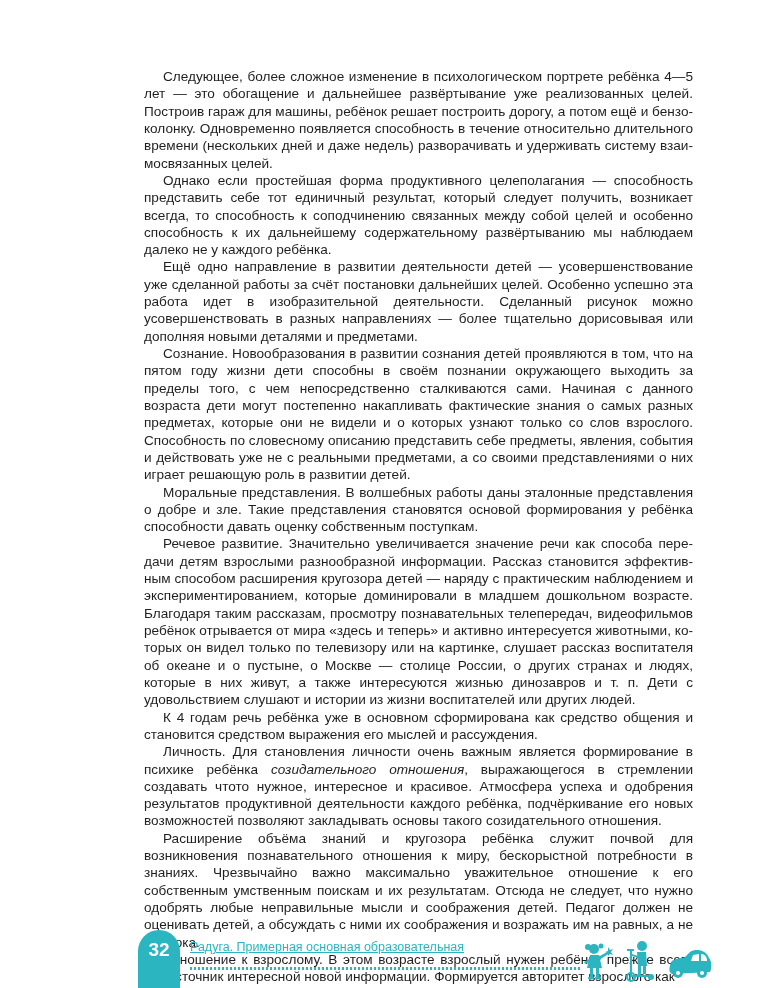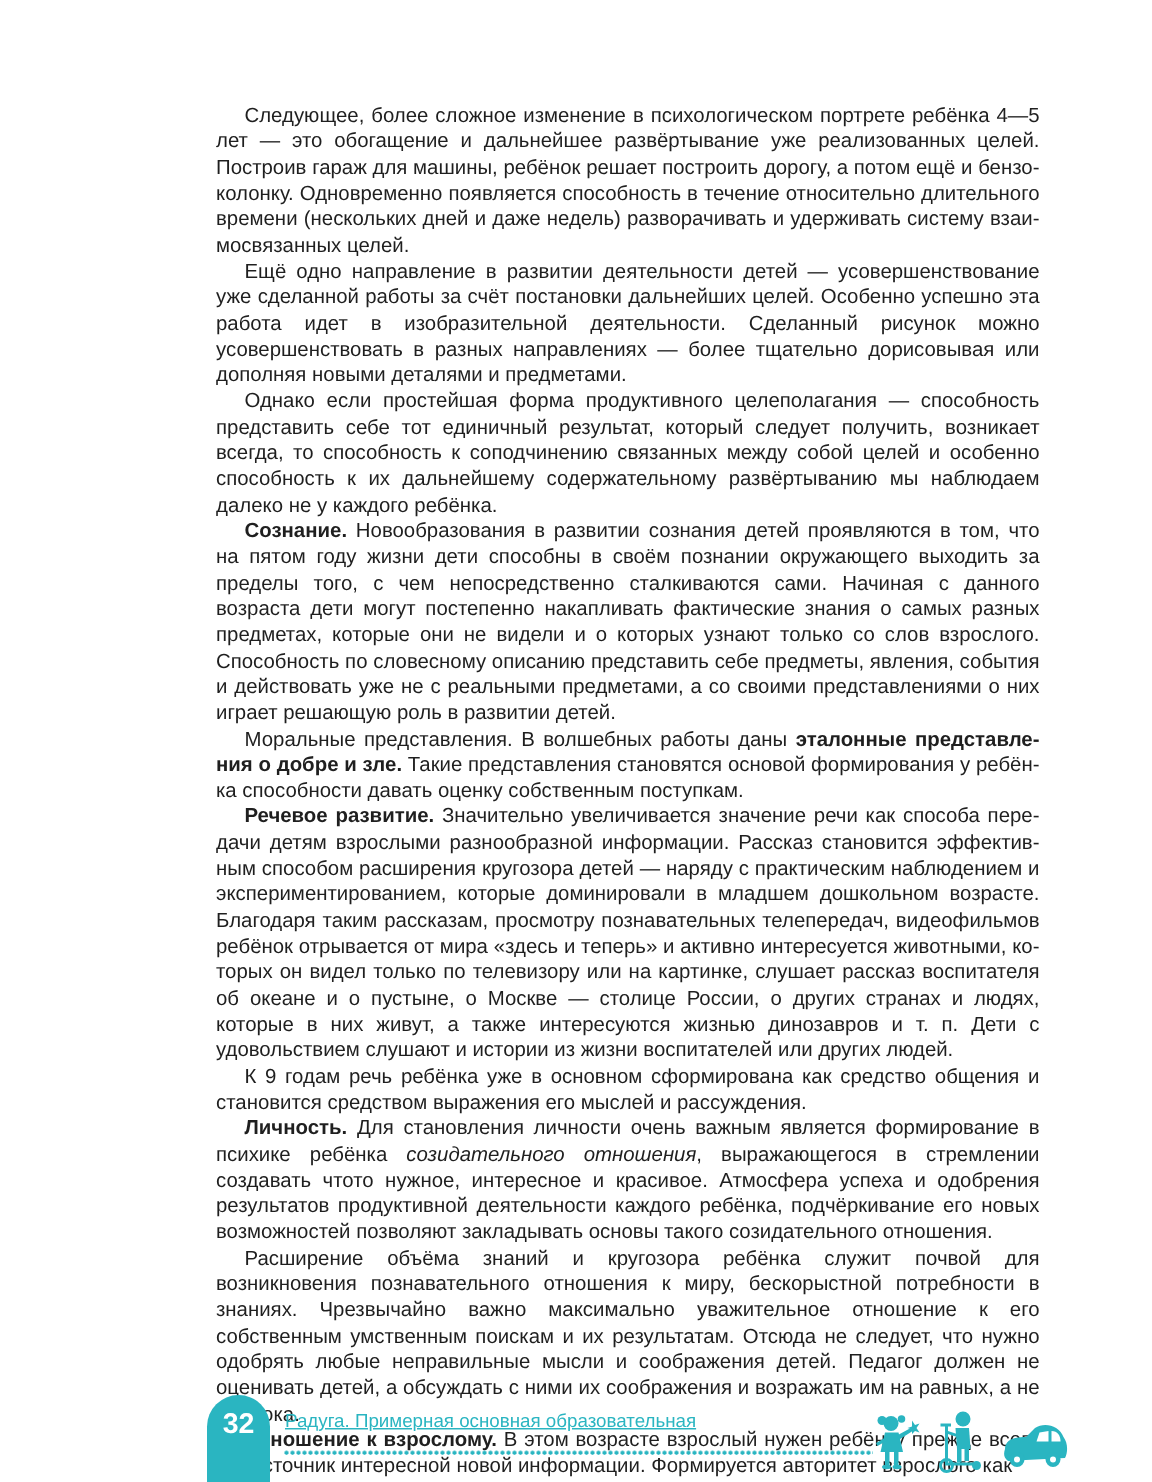--- a/index.html
+++ b/index.html
@@ -22,21 +22,21 @@
       width: 549px;
       font-size: 13.6px;
       line-height: 17.32px;
       text-align: justify;
       hyphens: manual;
     }
     .page-body p {
       margin: 0;
       text-indent: 19px;
     }
-    .page-body b { font-weight: bold; }
+    .page-body b { font-weight: normal; }
     .page-body i { }
 
     .footer {
       position: absolute;
       left: 0;
       top: 918px;
       width: 699px;
       height: 70px;
     }
     .page-tab {
@@ -79,26 +79,26 @@
       height: 50px;
       width: 200px;
     }
     .footer-icons svg { position: absolute; }
   </style>
 </head>
 <body>
 
 <div class="page-body" id="page-body">
     <p><span>Следующее, более сложное изменение в психологическом портрете ребёнка 4—5 лет — это обогащение и дальнейшее развёртывание уже реализованных целей. Построив гараж для машины, ребёнок решает построить дорогу, а потом ещё и бензо­колонку. Одновременно появляется способность в течение относительно длительного времени (нескольких дней и даже недель) разворачивать и удерживать систему взаи­мосвязанных целей.</span></p>
+    <p><span>Однако если простейшая форма продуктивного целеполагания — способность представить себе тот единичный результат, который следует получить, возникает всег­да, то способность к соподчинению связанных между собой целей и особенно способ­ность к их дальнейшему содержательному развёртыванию мы наблюдаем далеко не у каждого ребёнка.</span></p>
     <p><span>Ещё одно направление в развитии деятельности детей — усовершенствование уже сделанной работы за счёт постановки дальнейших целей. Особенно успешно эта рабо­та идет в изобразительной деятельности. Сделанный рисунок можно усовершенство­вать в разных направлениях — более тщательно дорисовывая или дополняя новыми деталями и предметами.</span></p>
-    <p><span>Однако если простейшая форма продуктивного целеполагания — способность представить себе тот единичный результат, который следует получить, возникает всег­да, то способность к соподчинению связанных между собой целей и особенно способ­ность к их дальнейшему содержательному развёртыванию мы наблюдаем далеко не у каждого ребёнка.</span></p>
     <p><b>Сознание.</b><span> Новообразования в развитии сознания детей проявляются в том, что на пятом году жизни дети способны в своём познании окружающего выходить за пределы того, с чем непосредственно сталкиваются сами. Начиная с данного возраста дети мо­гут постепенно накапливать фактические знания о самых разных предметах, которые они не видели и о которых узнают только со слов взрослого. Способность по словес­ному описанию представить себе предметы, явления, события и действовать уже не с реальными предметами, а со своими представлениями о них играет решающую роль в развитии детей.</span></p>
     <p><span>Моральные представления. В волшебных работы даны </span><b>эталонные представле­ния о добре и зле.</b><span> Такие представления становятся основой формирования у ребён­ка способности давать оценку собственным поступкам.</span></p>
     <p><b>Речевое развитие.</b><span> Значительно увеличивается значение речи как способа пере­дачи детям взрослыми разнообразной информации. Рассказ становится эффектив­ным способом расширения кругозора детей — наряду с практическим наблюдением и экспериментированием, которые доминировали в младшем дошкольном возрасте. Благодаря таким рассказам, просмотру познавательных телепередач, видеофильмов ребёнок отрывается от мира «здесь и теперь» и активно интересуется животными, ко­торых он видел только по телевизору или на картинке, слушает рассказ воспитателя об океане и о пустыне, о Москве — столице России, о других странах и людях, которые в них живут, а также интересуются жизнью динозавров и т. п. Дети с удовольствием слу­шают и истории из жизни воспитателей или других людей.</span></p>
-    <p><span>К 9 годам речь ребёнка уже в основном сформирована как средство общения и ста­новится средством выражения его мыслей и рассуждения.</span></p>
+    <p><span>К 4 годам речь ребёнка уже в основном сформирована как средство общения и ста­новится средством выражения его мыслей и рассуждения.</span></p>
     <p><b>Личность.</b><span> Для становления личности очень важным является формирование в пси­хике ребёнка </span><i>созидательного отношения</i><span>, выражающегося в стремлении создавать чтото нужное, интересное и красивое. Атмосфера успеха и одобрения результатов продуктивной деятельности каждого ребёнка, подчёркивание его новых возможностей позволяют закладывать основы такого созидательного отношения.</span></p>
     <p><span>Расширение объёма знаний и кругозора ребёнка служит почвой для возникновения познавательного отношения к миру, бескорыстной потребности в знаниях. Чрезвычай­но важно максимально уважительное отношение к его собственным умственным по­искам и их результатам. Отсюда не следует, что нужно одобрять любые неправильные мысли и соображения детей. Педагог должен не оценивать детей, а обсуждать с ними их соображения и возражать им на равных, а не свысока.</span></p>
     <p><b>Отношение к взрослому.</b><span> В этом возрасте взрослый нужен ребёнку прежде всего как источник интересной новой информации. Формируется авторитет взрослого как</span></p>
   </div>
 
 <div class="footer">
   <div class="page-tab">32</div>
   <div class="footer-title">
     <div>Радуга. Примерная основная образовательная</div>
   </div>

